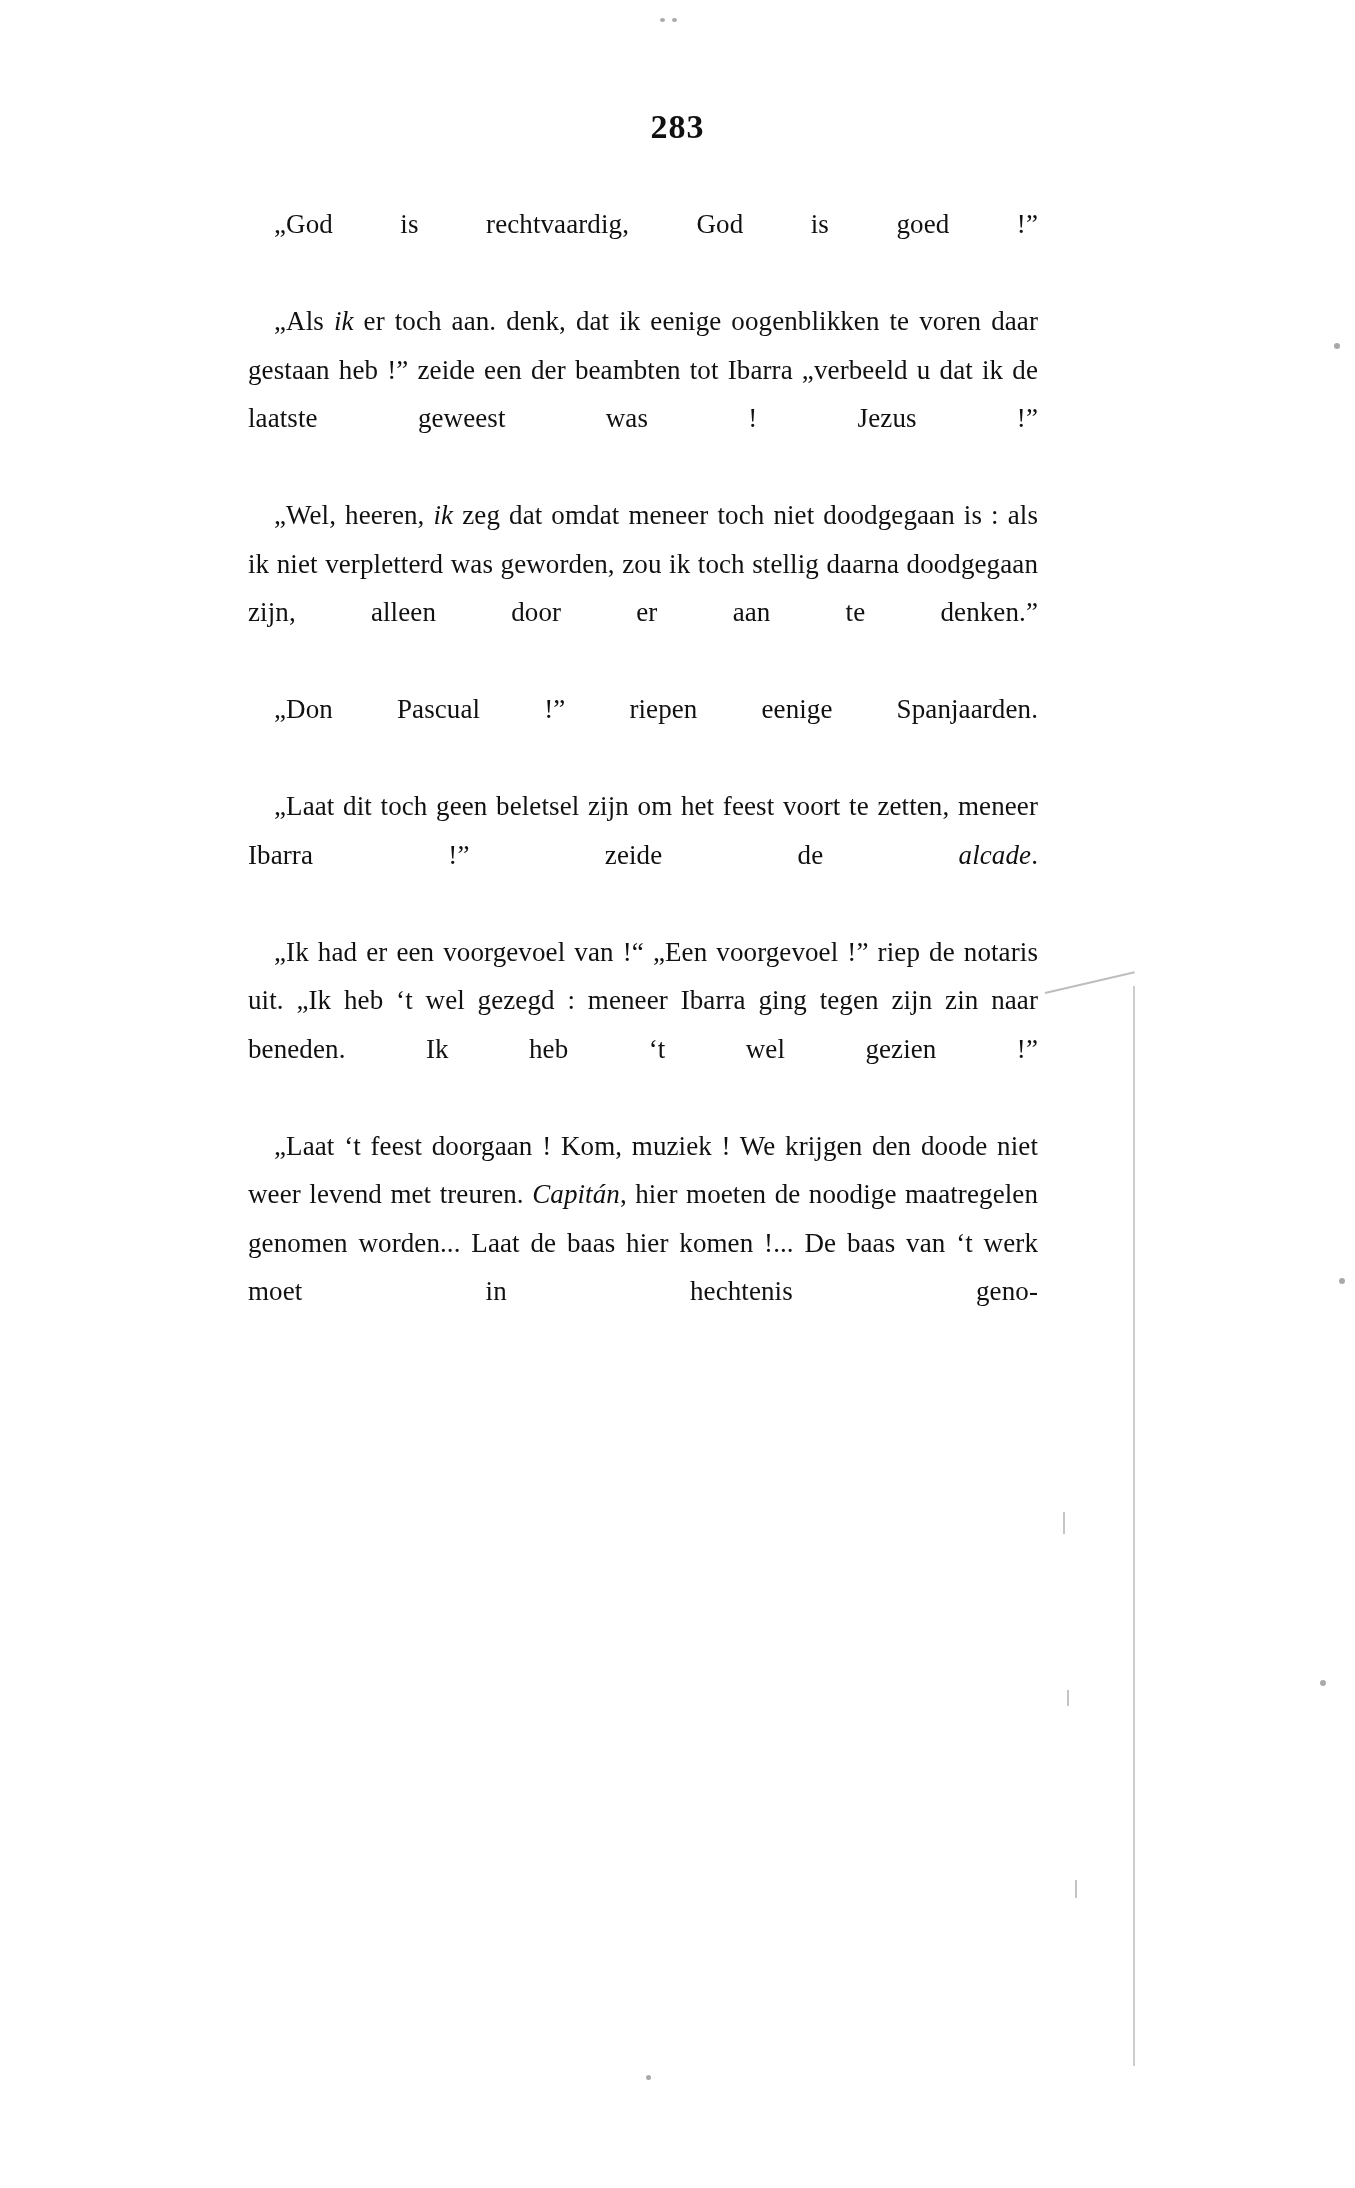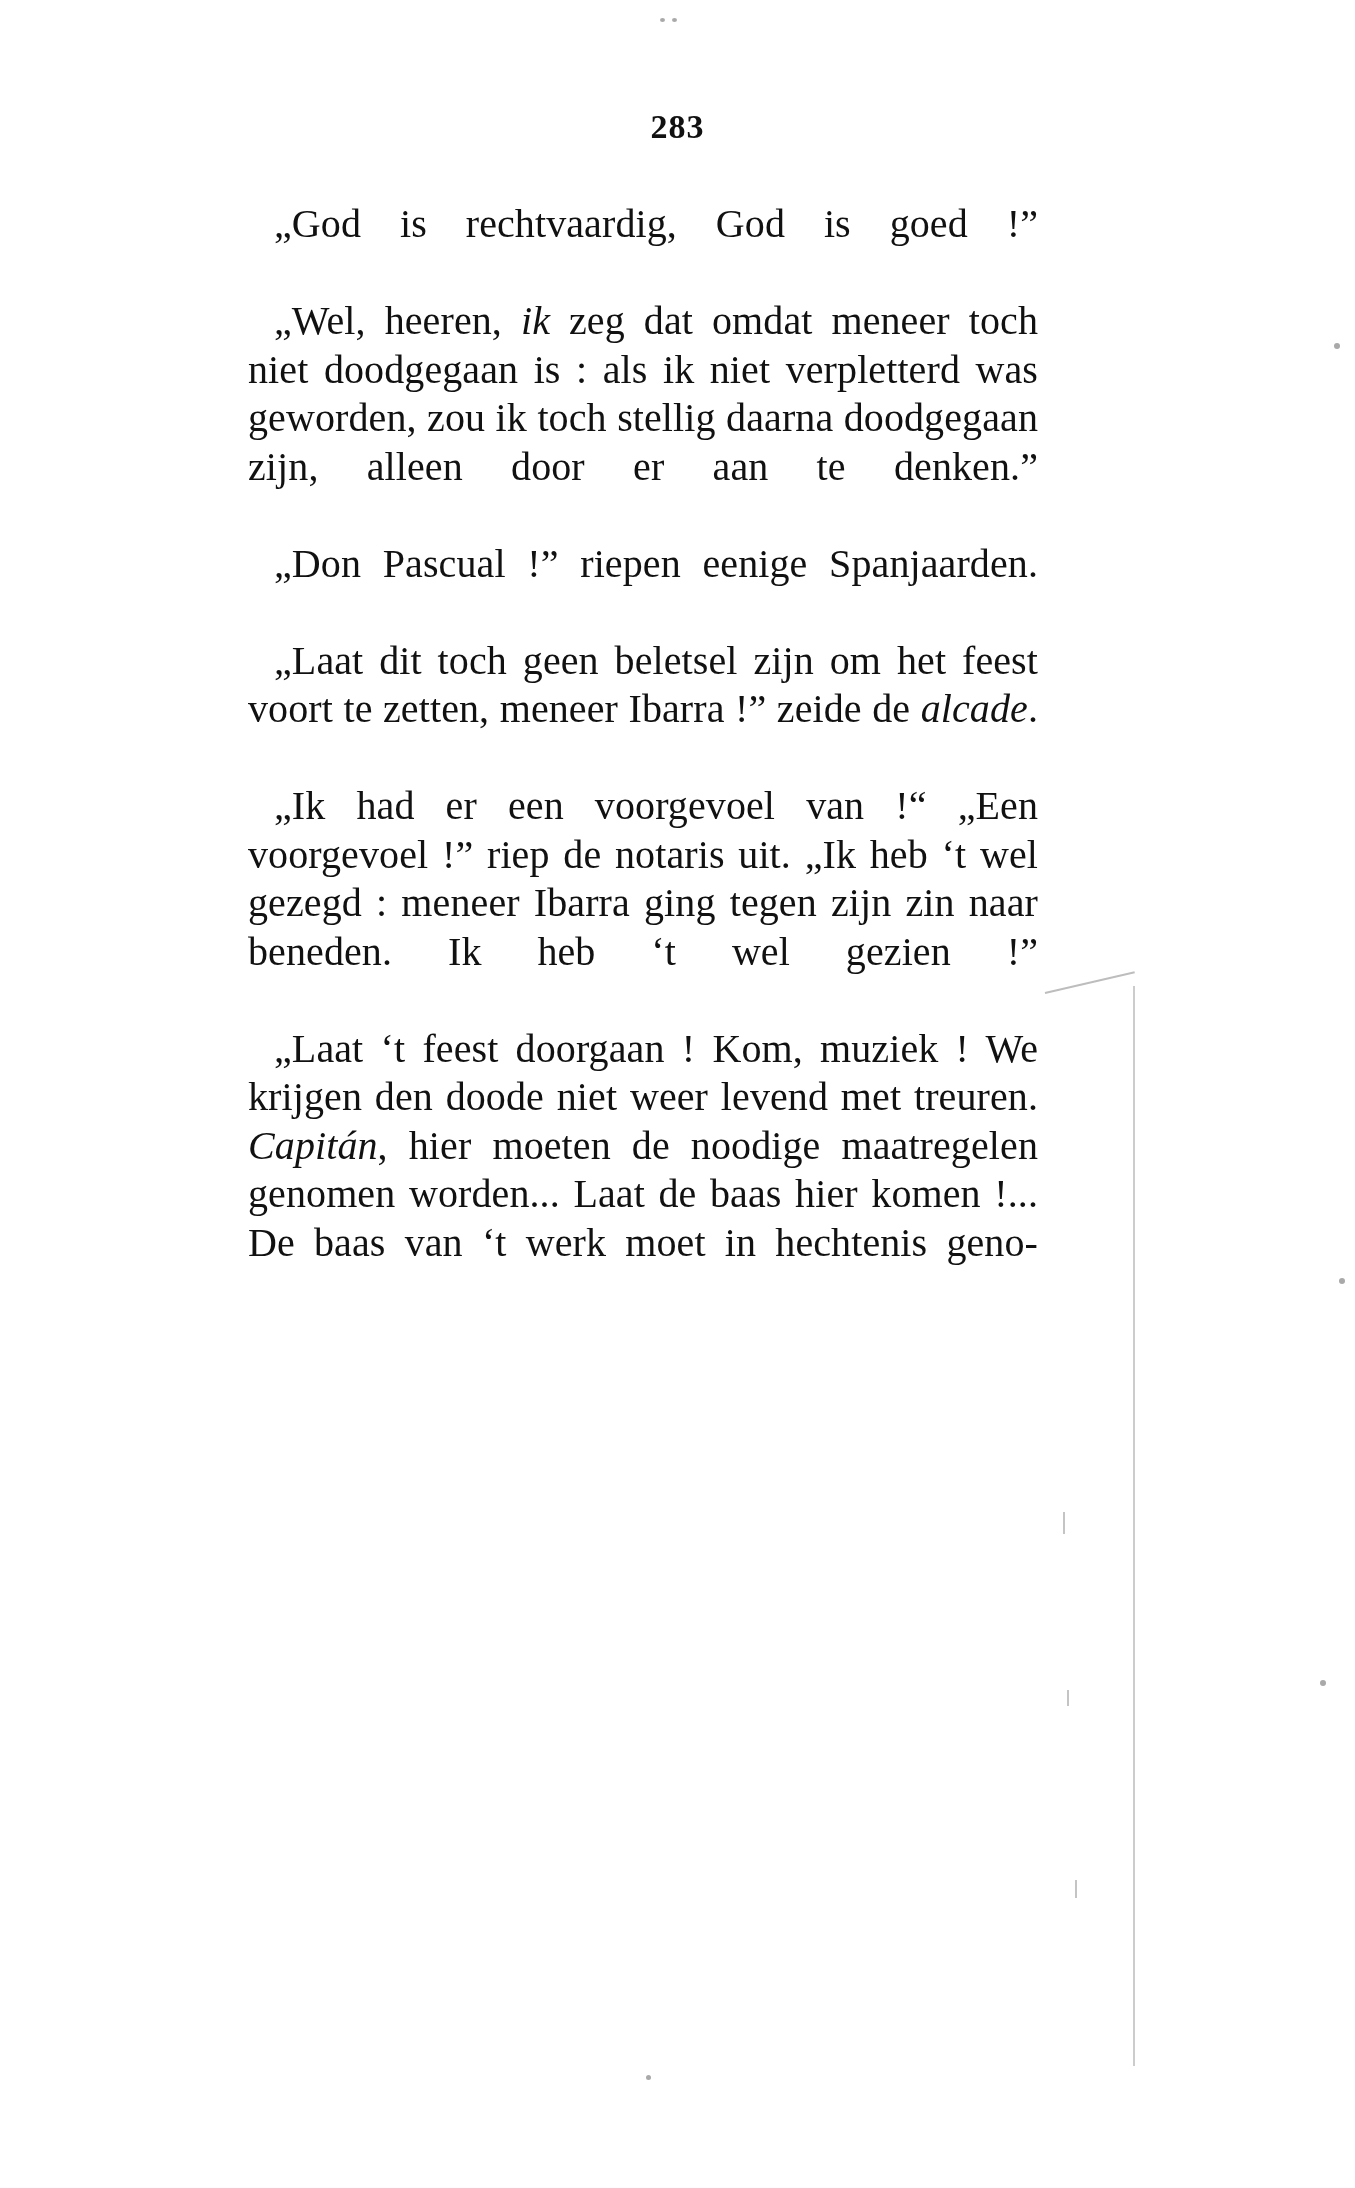--- a/index.html
+++ b/index.html
@@ -38,21 +38,21 @@
 
   .text-column {
     position: absolute;
     top: 200px;
     left: 248px;
     width: 790px;
   }
 
   p.para {
     margin: 0;
-    font-size: 40px;
+    font-size: 27px;
     line-height: 48.5px;
     text-align: justify;
     text-justify: inter-word;
     letter-spacing: 0.1px;
     font-family: Liberation Serif, serif;
   }
 
   p.para .ind {
     display: inline-block;
     width: 26px;
@@ -105,20 +105,21 @@
 </style>
 </head>
 <body>
 
 <div class="page">
 
   <div class="page-number">283</div>
 
   <div class="text-column">
     <p class="para"><span class="ind"></span><span>„God is rechtvaardig, God is goed !”</span></p>
+    <p class="para"><span class="ind"></span><span>„Als <i>ik</i> er toch aan. denk, dat ik eenige oogenblikken te voren daar gestaan heb !” zeide een der beambten tot Ibarra „verbeeld u dat ik de laatste geweest was ! Jezus !”</span></p>
     <p class="para"><span class="ind"></span><span>„Wel, heeren, <i>ik</i> zeg dat omdat meneer toch niet doodgegaan is : als ik niet verpletterd was geworden, zou ik toch stellig daarna doodgegaan zijn, alleen door er aan te denken.”</span></p>
     <p class="para"><span class="ind"></span><span>„Don Pascual !” riepen eenige Spanjaarden.</span></p>
     <p class="para"><span class="ind"></span><span>„Laat dit toch geen beletsel zijn om het feest voort te zetten, meneer Ibarra !” zeide de <i>alcade</i>.</span></p>
     <p class="para"><span class="ind"></span><span>„Ik had er een voorgevoel van !“ „Een voorgevoel !” riep de notaris uit. „Ik heb ‘t wel gezegd : meneer Ibarra ging tegen zijn zin naar beneden. Ik heb ‘t wel gezien !”</span></p>
     <p class="para"><span class="ind"></span><span>„Laat ‘t feest doorgaan ! Kom, muziek ! We krijgen den doode niet weer levend met treuren. <i>Capitán</i>, hier moeten de noodige maatregelen genomen worden... Laat de baas hier komen !... De baas van ‘t werk moet in hechtenis geno-</span></p>
   </div>
 
   <div class="artifact dot" style="top:18px; left:660px; width:5px; height:4px;"></div>
   <div class="artifact dot" style="top:18px; left:672px; width:5px; height:4px;"></div>
   <div class="artifact dot" style="top:343px; left:1334px; width:6px; height:6px;"></div>

